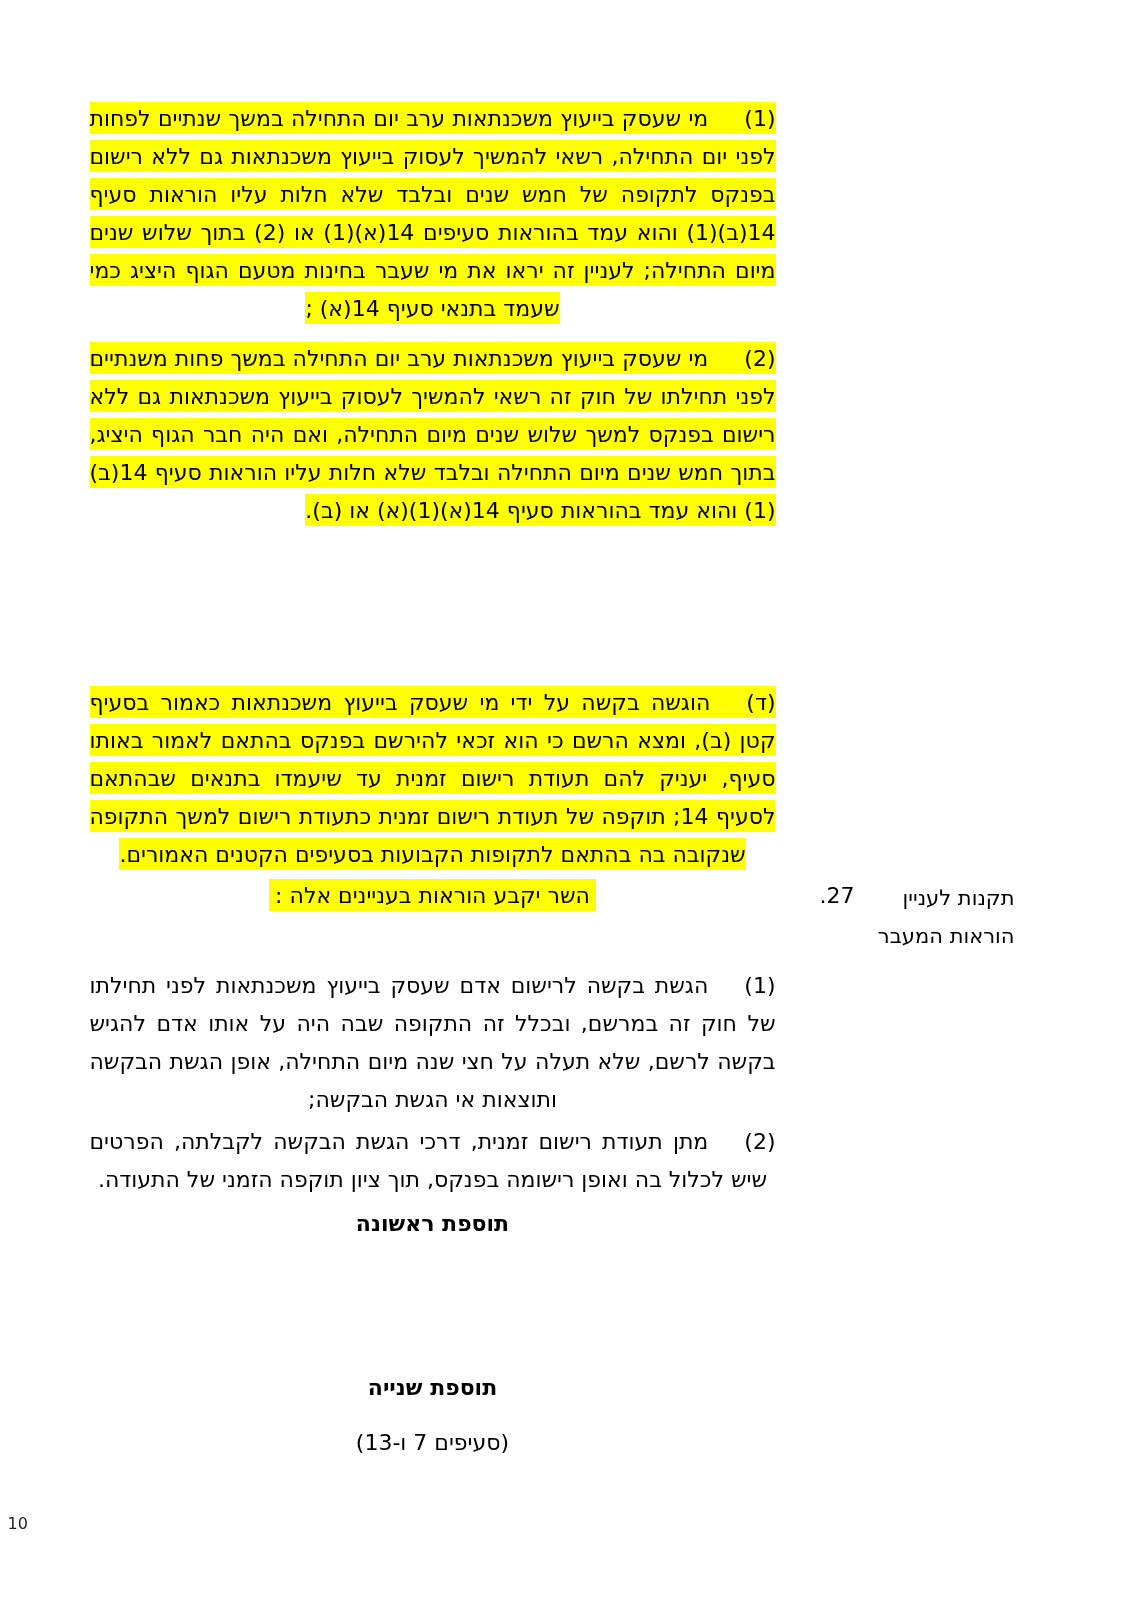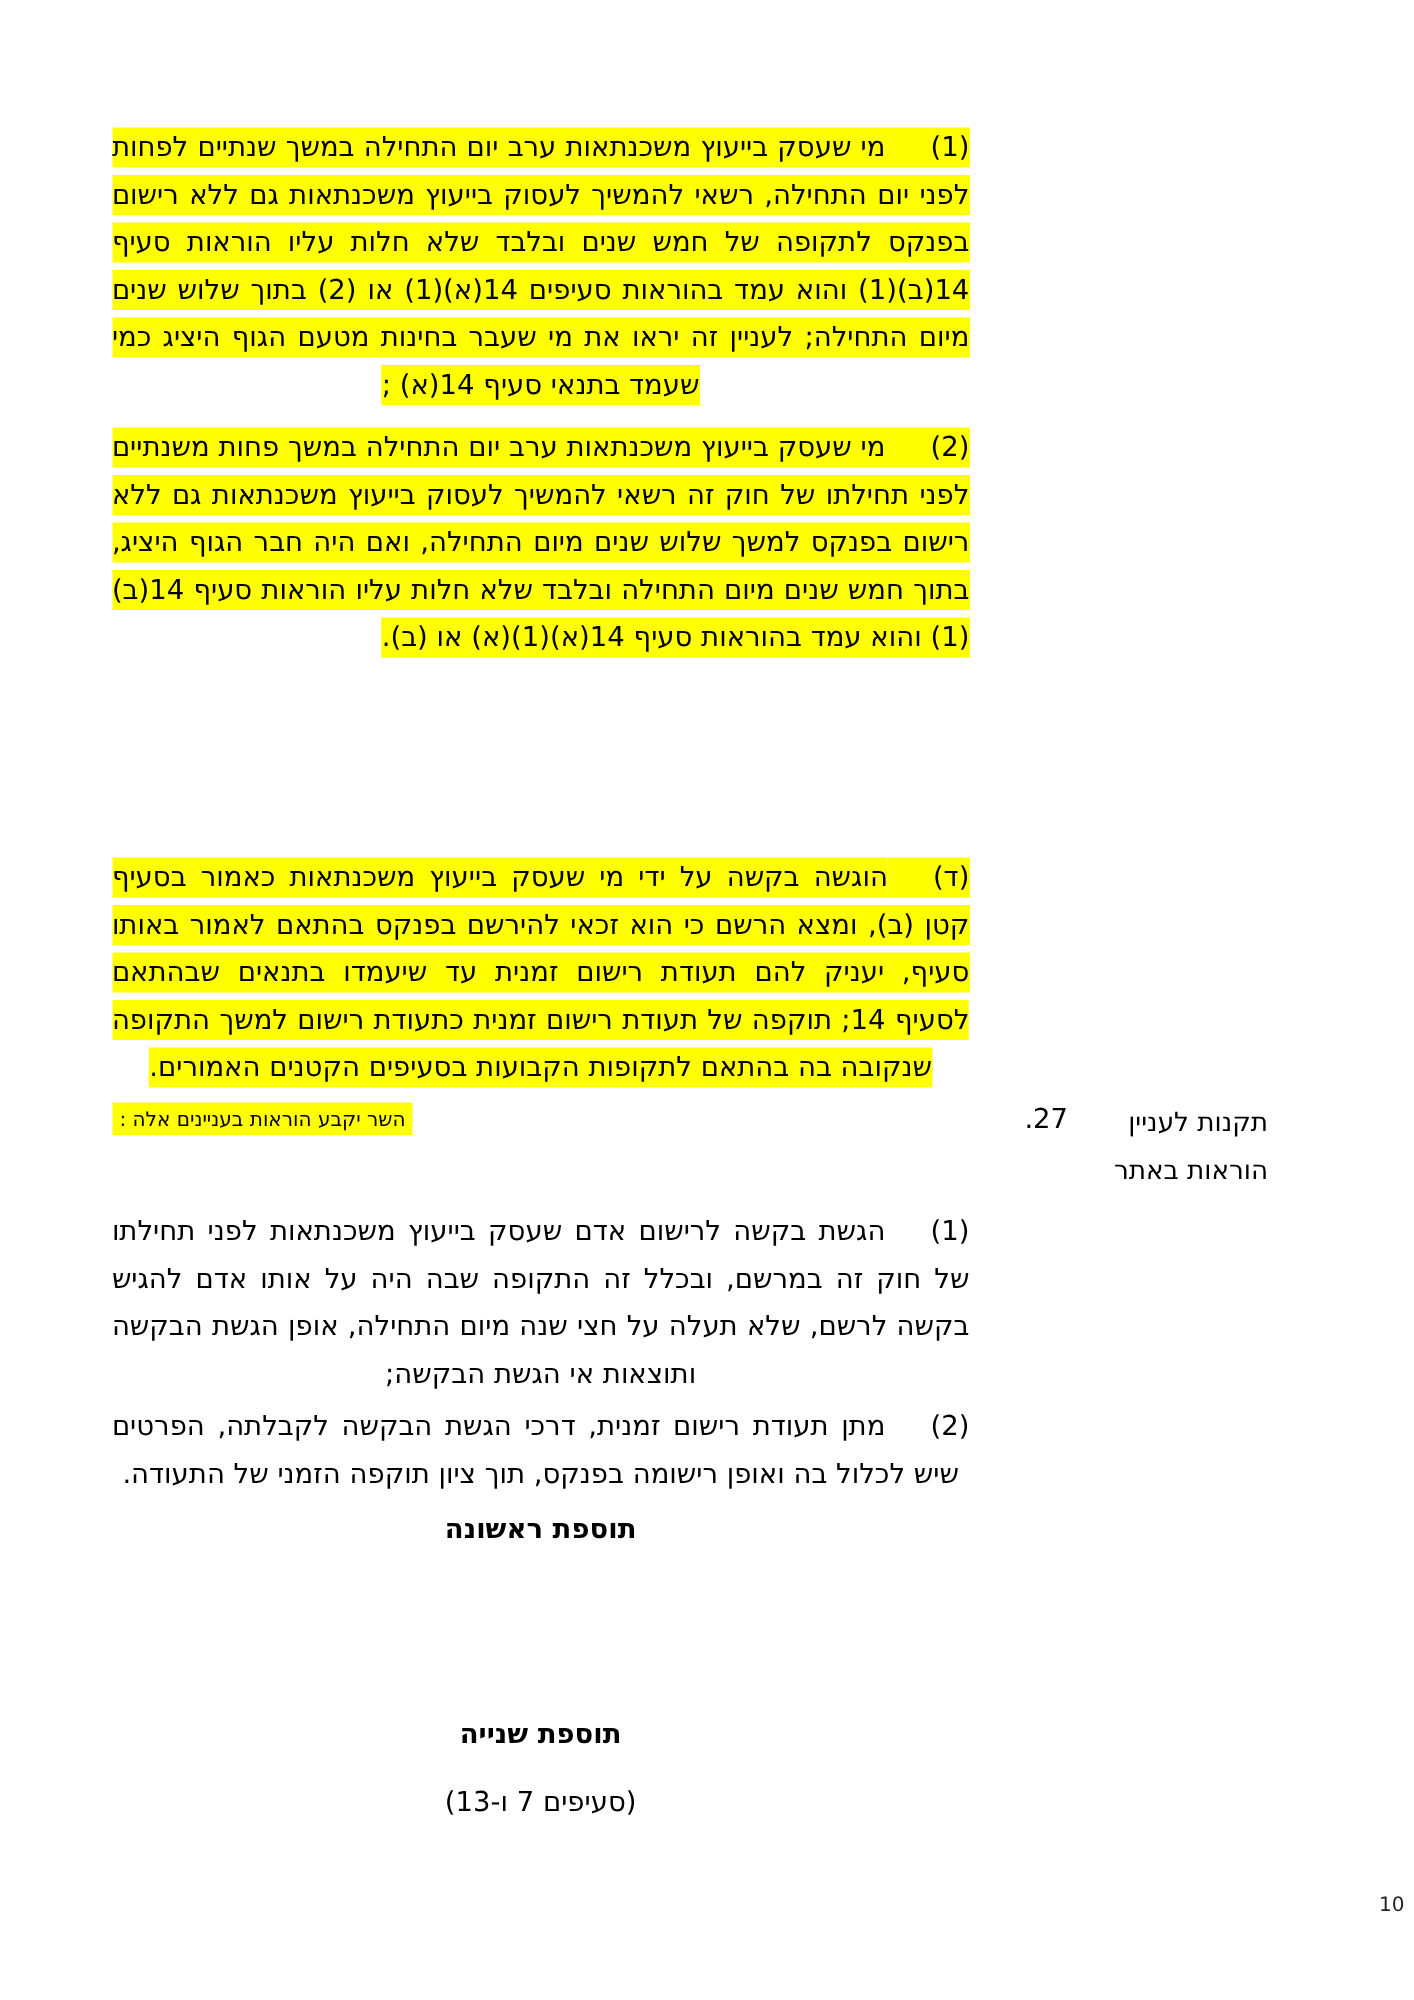--- a/index.html
+++ b/index.html
@@ -7,37 +7,37 @@
     position:relative; width:1116px; height:1600px; background:#ffffff;
     direction:rtl; font-family:"DejaVu Sans", sans-serif; color:#000000;
     overflow:hidden; margin:0 auto;
   }
   .col { position:absolute; top:0; right:348px; width:686px; height:100%; }
   .col > div { position:absolute; right:0; left:0; }
   .para { font-size:22px; line-height:38px; text-align:justify; text-align-last:center; }
   .para .marker { padding-left:36px; white-space:nowrap; }
   .hl .marker, .hl .txt { background:var(--hl,#ffff00); padding-top:4px; padding-bottom:3px; }
   .last-right { text-align-last:right; }
-  .sec-line { font-size:16px; line-height:38px; text-align:left; }
+  .sec-line { font-size:22px; line-height:38px; text-align:center; }
   .sec-line .txt { background:var(--hl,#ffff00); padding:4px 6px 3px 6px; }
   .heading { font-size:22px; line-height:38px; font-weight:bold; text-align:center; }
   .subheading { font-size:22px; line-height:38px; text-align:center; }
   .item { font-size:22px; line-height:38px; text-align:right; padding-left:0; }
   .item .marker { padding-left:44px; white-space:nowrap; }
   .sec-num {
     position:absolute; top:877px; right:269px; direction:ltr;
     font-size:22px; line-height:38px;
   }
   .margin-note {
     position:absolute; top:879px; right:109px; width:150px;
     font-size:21px; line-height:38px; text-align:right;
   }
   .pageno {
     position:absolute; top:1514px; left:0; width:100%;
-    text-align:right; font-size:16px; color:#222222;
+    text-align:left; font-size:16px; color:#222222;
   }
 </style>
 </head>
 <body>
 
 <div class="page">
 
   <div class="col">
 
     <div class="para hl" style="top:100px"><span class="marker">(1)</span><span class="txt">מי שעסק בייעוץ משכנתאות ערב יום התחילה במשך שנתיים לפחות לפני יום התחילה, רשאי להמשיך לעסוק בייעוץ משכנתאות גם ללא רישום בפנקס לתקופה של חמש שנים ובלבד שלא חלות עליו הוראות סעיף 14(ב)(1) והוא עמד בהוראות סעיפים 14(א)(1) או (2) בתוך שלוש שנים מיום התחילה; לעניין זה יראו את מי שעבר בחינות מטעם הגוף היציג כמי שעמד בתנאי סעיף 14(א) ;</span></div>
@@ -60,18 +60,18 @@
     <div class="heading" style="top:1369px">תוספת שנייה</div>
 
     <div class="subheading" style="top:1424px">(סעיפים 7 ו-13)</div>
 
   </div>
 
   <div class="sec-num">.27</div>
 
   <div class="margin-note">
     <div>תקנות לעניין</div>
-    <div>הוראות באתר</div>
+    <div>הוראות המעבר</div>
   </div>
 
   <div class="pageno">10</div>
 
 </div>
 
 </body></html>

